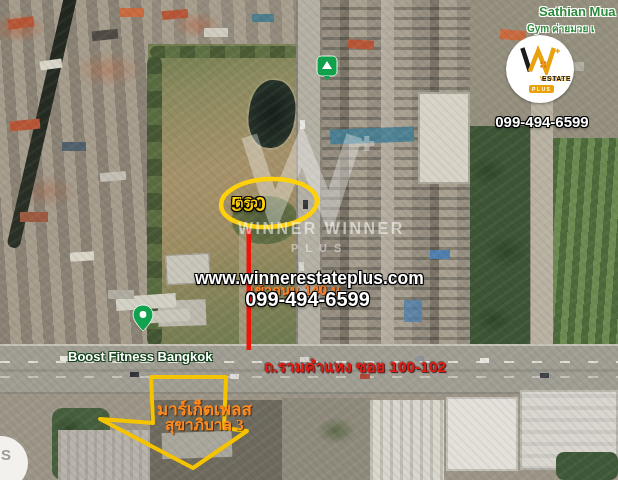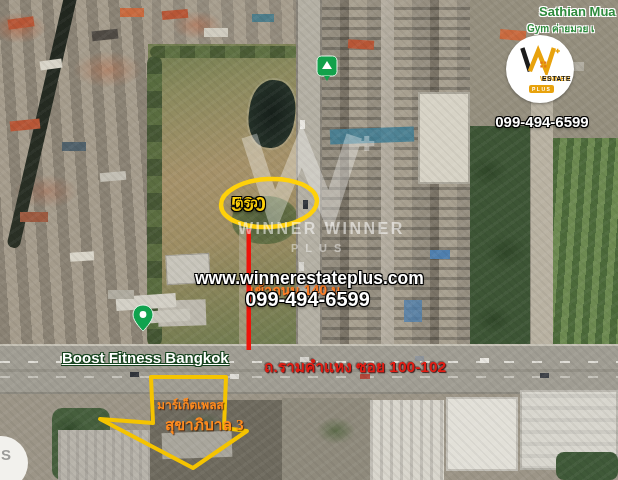--- a/index.html
+++ b/index.html
@@ -101,32 +101,32 @@
   .wm-brand{left:238px;top:220px;width:145px;text-align:center;z-index:4;white-space:nowrap;
     color:rgba(255,255,255,.55);font-weight:bold;font-size:16px;letter-spacing:2.5px;}
   .wm-plus{left:291px;top:242px;z-index:4;color:rgba(255,255,255,.45);
     font-weight:bold;font-size:11px;letter-spacing:7px;}
   .t{white-space:nowrap;z-index:6;font-weight:bold;}
   .outb{text-shadow:-1px -1px 0 #000,1px -1px 0 #000,-1px 1px 0 #000,1px 1px 0 #000,0 2px 3px rgba(0,0,0,.55);}
   .outg{text-shadow:-1px -1px 0 #14421c,1px -1px 0 #14421c,-1px 1px 0 #14421c,1px 1px 0 #14421c;}
   .outw{text-shadow:-1px -1px 0 #fff,1px -1px 0 #fff,-1px 1px 0 #fff,1px 1px 0 #fff;text-align:right;}
   .gym1{left:539px;top:4px;font-size:13px;color:#2e8b3d;}
   .gym2{left:527px;top:21px;font-size:10px;color:#2e8b3d;}
-  .boost{left:62px;top:349px;font-size:15px;color:#fff;text-decoration:underline;}
+  .boost{left:68px;top:349px;font-size:13px;color:#fff;}
   .roadlbl{left:264px;top:354px;font-size:15.5px;color:#e31b12;
     text-shadow:1px 1px 1px rgba(40,0,0,.8),-1px -1px 1px rgba(40,0,0,.45);}
   .url{left:195px;top:268px;width:225px;text-align:center;font-size:17.5px;color:#fff;z-index:7;}
   .dist{left:250px;top:279px;font-size:14px;color:#ff7f27;z-index:6;
     text-shadow:1px 1px 1px rgba(60,20,0,.8);}
   .phone-mid{left:230px;top:288px;width:155px;text-align:center;font-size:20px;color:#fff;z-index:7;}
   .phone-top{left:492px;top:113px;width:100px;text-align:center;font-size:15px;color:#fff;}
   .area{left:231px;top:192px;z-index:6;color:#ffd10a;}
   .area .v{position:static;font-size:21px;font-weight:bold;}
   .area .u{position:static;font-size:13px;font-weight:bold;margin-left:4px;}
-  .arrow-t1{left:157px;top:395px;font-size:12px;color:#ff8b1e;text-shadow:1px 1px 1px rgba(60,20,0,.75);font-family:Liberation Mono, monospace;}
+  .arrow-t1{left:157px;top:395px;font-size:17px;color:#ff8b1e;text-shadow:1px 1px 1px rgba(60,20,0,.75);font-family:Liberation Mono, monospace;}
   .arrow-t2{left:165px;top:412px;font-size:15.5px;color:#ff8b1e;text-shadow:1px 1px 1px rgba(60,20,0,.75);font-family:Liberation Serif, serif;}
   .s-lbl{left:1px;top:446px;font-size:15px;color:#9b9b99;z-index:7;}
   
   .logo{left:506px;top:35px;width:68px;height:68px;border-radius:50%;background:#fff;z-index:6;
     box-shadow:0 1px 3px rgba(0,0,0,.35);}
   .logo svg{left:13px;top:10px;}
   .logo .brand{left:0;top:40px;width:68px;text-align:center;font-size:7px;font-weight:bold;
     letter-spacing:.4px;white-space:nowrap;}
   .logo .brand .w1{position:static;color:#e8a20c;}
   .logo .brand .w2{position:static;color:#1c1c1c;margin-left:2px;}

